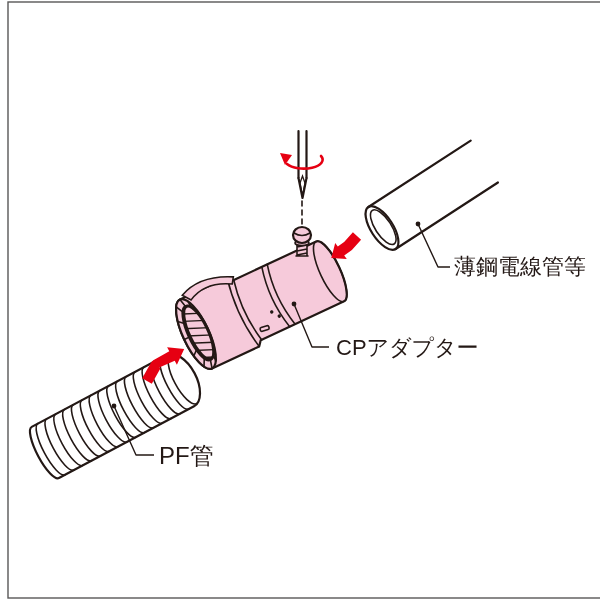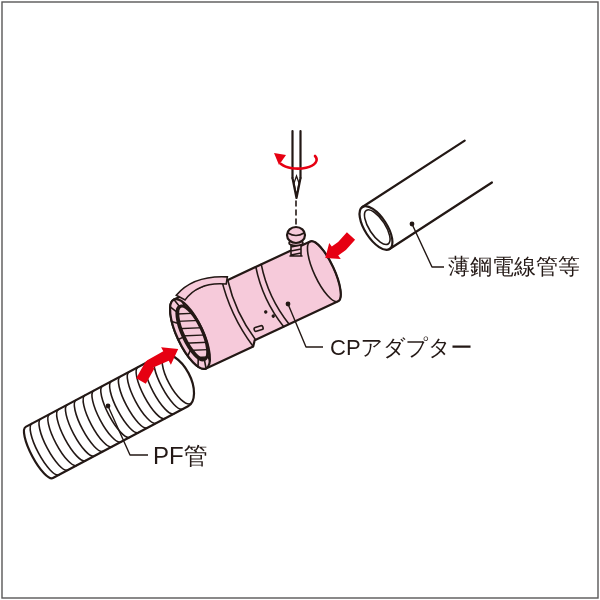--- a/index.html
+++ b/index.html
@@ -3,21 +3,21 @@
 <meta charset="utf-8">
 <style>
   html,body{margin:0;padding:0;}
   body{
     width:600px;height:600px;
     background:var(--bg,#ffffff);
     font-family:"Liberation Sans","DejaVu Sans",sans-serif;
     position:relative;overflow:hidden;
   }
   .canvas-frame{
-    position:absolute;inset:0;
+    position:absolute;inset:0;margin-left:6px;
   }
   svg{display:block;}
   .ln{stroke:var(--outline,#231815);fill:none;stroke-width:2.2;stroke-linecap:round;stroke-linejoin:round;}
   .ln-thin{stroke:var(--outline,#231815);fill:none;stroke-width:1.6;stroke-linecap:round;}
   .ln-leader{stroke:var(--outline,#231815);fill:none;stroke-width:1.4;stroke-linejoin:round;}
   .fill-white{fill:#ffffff;}
   .fill-pink{fill:var(--pink,#f6cada);}
   .dot{fill:var(--outline,#231815);}
   .red-fill{fill:var(--red,#e60012);}
   .red-stroke{stroke:var(--red,#e60012);fill:none;stroke-width:2.6;stroke-linecap:round;}

